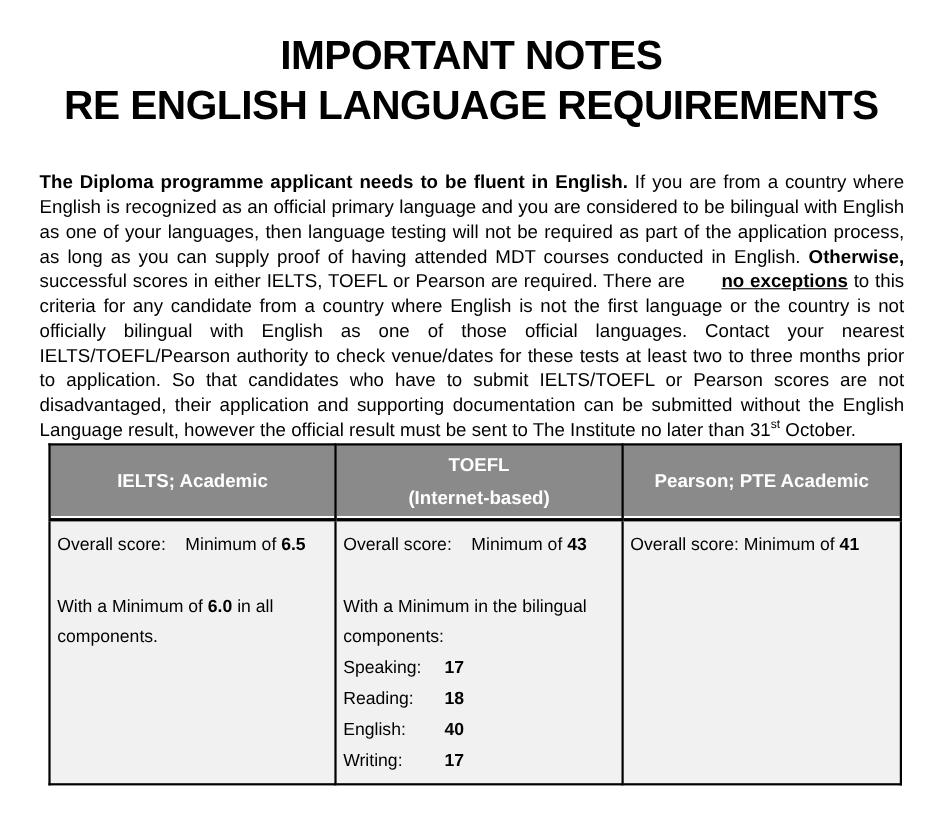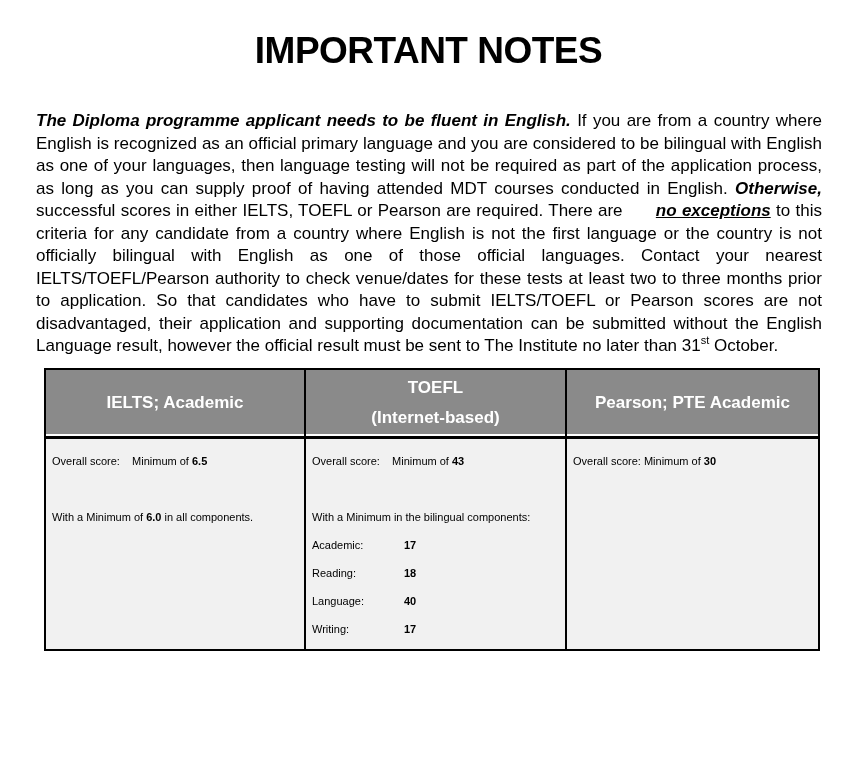--- a/index.html
+++ b/index.html
@@ -29,31 +29,31 @@
     line-height: 45px;
   }
   .title-line { display: block; }
   .intro {
     margin: 37px 35px 0 36px;
     width: 786px;
     font-size: 17px;
     line-height: 22.55px;
     text-align: justify;
   }
-  .intro b { font-weight: bold; font-style: italic; }
+  .intro b { font-weight: bold; }
   .intro .underline { text-decoration: underline; margin-left: 28px; }
   .intro sup {
     font-size: 11px;
     line-height: 0;
     vertical-align: super;
   }
   .req-table {
     border-collapse: collapse;
     table-layout: fixed;
-    margin: 10px 0 0 44px;
+    margin: 0 0 0 44px;
     width: 774px;
     background: #f1f1f1;
     border: 2px solid #000000;
   }
   .req-table th {
     background: #8a8a8a;
     color: #ffffff;
     font-size: 17px;
     font-weight: bold;
     text-align: center;
@@ -63,38 +63,39 @@
     border: 2px solid #000000;
     border-bottom: 3px solid #000000;
     box-shadow: inset 0 -2px 0 #ffffff;
     padding: 0 4px;
   }
   .req-table td {
     vertical-align: top;
     border: 2px solid #000000;
     padding: 8px 6px 6px 6px;
     height: 196px;
-    font-size: 11px;
+    font-size: 16px;
     line-height: 28px;
     background: #f1f1f1;
   }
   .cell-line b { font-weight: bold; }
   .blank-line { height: 28px; }
   .comp-label {
     display: inline-block;
     width: 92px;
   }
 </style>
 </head>
 <body>
 
 <div class="page">
 
   <h1 class="title">
       <span class="title-line">IMPORTANT NOTES</span>
+      <span class="title-line">RE ENGLISH LANGUAGE REQUIREMENTS</span>
     </h1>
 
   <p class="intro"><b>The Diploma programme applicant needs to be fluent in English.</b><span>  If you are from a country where English is recognized as an official primary language and you are considered to be bilingual with English as one of your languages, then language testing will not be required as part of the application process, as long as you can supply proof of having attended MDT courses conducted in English. </span><b>Otherwise,</b><span> successful scores in either IELTS, TOEFL or Pearson are required.  There are </span><b class="underline">no exceptions</b><span> to this criteria for any candidate from a country where English is not the first language or the country is not officially bilingual with English as one of those official languages. Contact your nearest IELTS/TOEFL/Pearson authority to check venue/dates for these tests at least two to three months prior to application.  So that candidates who have to submit IELTS/TOEFL or Pearson scores are not disadvantaged, their application and supporting documentation can be submitted without the English Language result, however the official result must be sent to The Institute no later than 31</span><sup>st</sup><span> October.</span></p>
 
   <table class="req-table">
     <colgroup>
       <col style="width:260px">
       <col style="width:261px">
       <col style="width:253px">
     </colgroup>
@@ -116,25 +117,25 @@
       <tr>
         <td>
           <div class="cell-line"><span>Overall score:&nbsp;&nbsp;&nbsp;&nbsp;Minimum of </span><b>6.5</b></div>
           <div class="blank-line"></div>
           <div class="cell-line"><span>With a Minimum of </span><b>6.0</b><span> in all components.</span></div>
         </td>
         <td>
           <div class="cell-line"><span>Overall score:&nbsp;&nbsp;&nbsp;&nbsp;Minimum of </span><b>43</b></div>
           <div class="blank-line"></div>
           <div class="cell-line">With a Minimum in the bilingual components:</div>
-          <div class="cell-line"><span class="comp-label">Academic:</span><b>17</b></div>
+          <div class="cell-line"><span class="comp-label">Speaking:</span><b>17</b></div>
           <div class="cell-line"><span class="comp-label">Reading:</span><b>18</b></div>
-          <div class="cell-line"><span class="comp-label">Language:</span><b>40</b></div>
+          <div class="cell-line"><span class="comp-label">English:</span><b>40</b></div>
           <div class="cell-line"><span class="comp-label">Writing:</span><b>17</b></div>
         </td>
         <td>
-          <div class="cell-line"><span>Overall score: Minimum of </span><b>30</b></div>
+          <div class="cell-line"><span>Overall score: Minimum of </span><b>41</b></div>
         </td>
       </tr>
     </tbody>
   </table>
 
 </div>
 
 </body></html>

